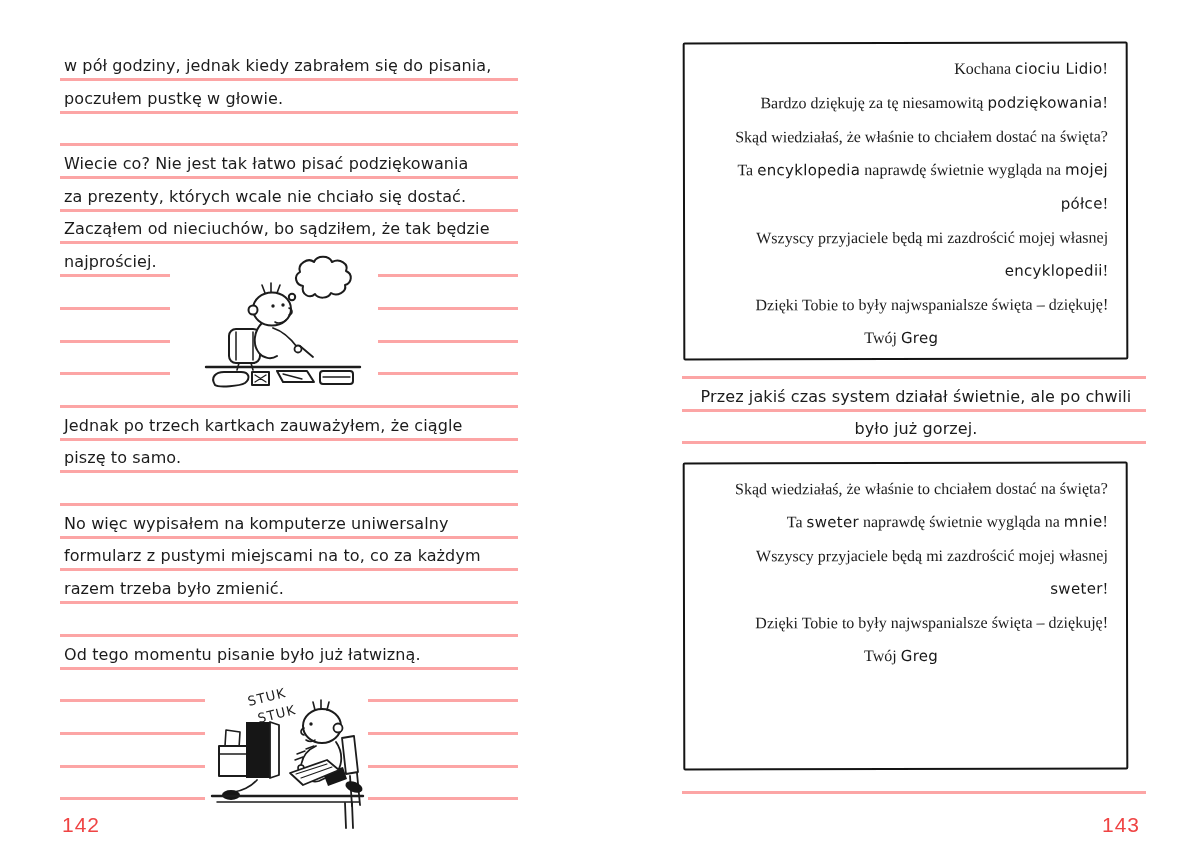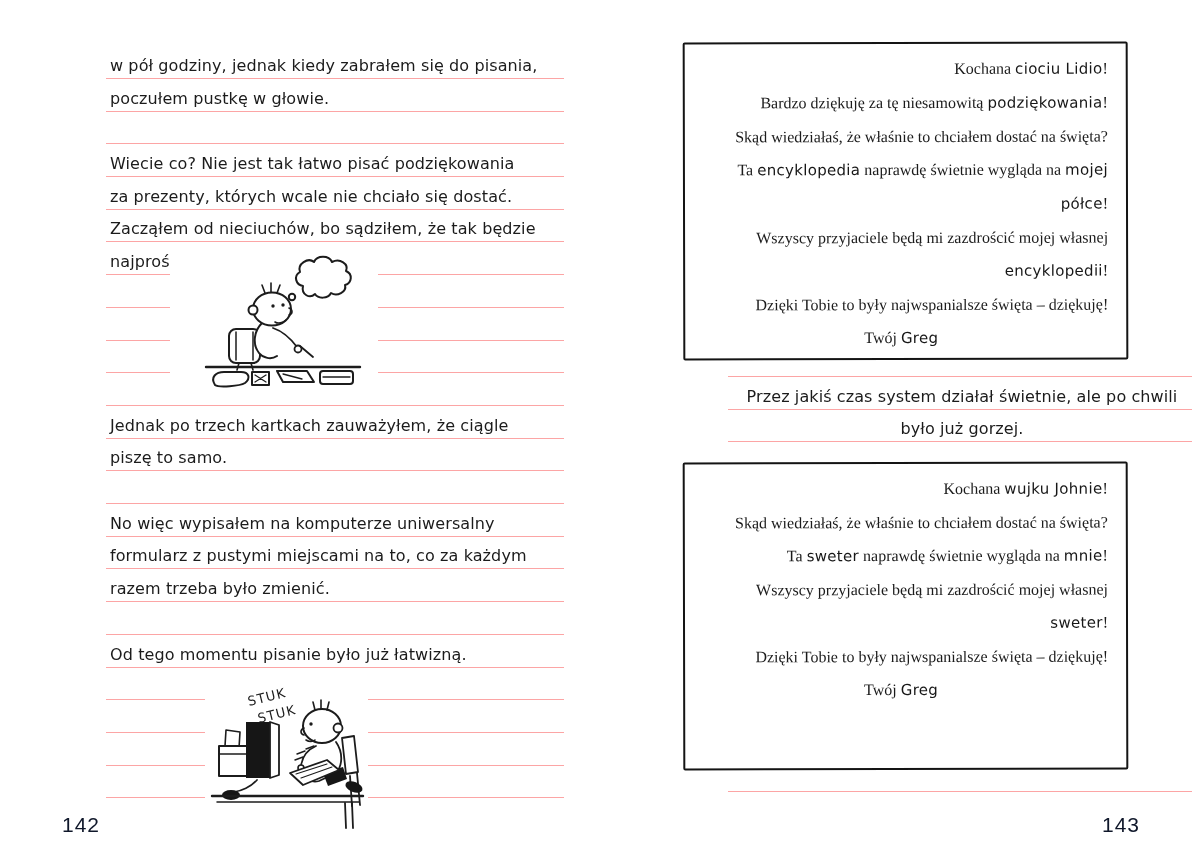--- a/index.html
+++ b/index.html
@@ -11,24 +11,23 @@
     overflow:hidden;
     color:#1b1b1b;
     font-family:"DejaVu Sans", sans-serif;
   }
   .spread { position:absolute; inset:0; }
 
   
   .rule-row {
     position:absolute;
     height:33px;
-    border-bottom:1px solid #fca5a5;
+    border-bottom:3px solid #fca5a5;
     display:flex;
     align-items:flex-end;
-    margin-left:46px;
   }
   .left-col .rule-row { left:60px; width:458px; }
   .right-col-row { left:682px; width:464px;justify-content:center; }
   .hand {
     font-family:"DejaVu Sans", sans-serif;
     font-size:16px;
     letter-spacing:0.1px;
     color:#1b1b1b;
     white-space:nowrap;
     padding:0 0 3px 4px;
@@ -79,21 +78,21 @@
     letter-spacing:0.3px;
     color:#171717;
   }
 
   
   .page-num {
     position:absolute;
     font-family:"Liberation Sans", sans-serif;
     font-size:21px;
     letter-spacing:1px;
-    color:#0f172a;
+    color:#ef4444;
   }
   .page-num.left { left:62px; top:813px; }
   .page-num.right { right:60px; top:813px; }
 </style>
 </head>
 <body>
 
 <div class="spread">
 
   <div class="left-col">
@@ -272,21 +271,20 @@
 
     <div class="rule-row right-col-row" style="top:343px"></div>
     <div class="rule-row right-col-row" style="top:376px">
         <span class="hand">Przez jakiś czas system działał świetnie, ale po chwili</span>
       </div>
     <div class="rule-row right-col-row" style="top:408px">
         <span class="hand">było już gorzej.</span>
       </div>
 
     <div class="letter-box" style="top:462px;height:308px">
-      <div class="letter-line"><span class="serif-part">Kochana </span><span class="hand-fill">wujku Johnie</span><span class="serif-part">!</span></div>
       <div class="letter-line"><span class="serif-part">Skąd wiedziałaś, że właśnie to chciałem dostać na święta?</span></div>
       <div class="letter-line"><span class="serif-part">Ta </span><span class="hand-fill">sweter</span><span class="serif-part"> naprawdę świetnie wygląda na </span><span class="hand-fill">mnie</span><span class="serif-part">!</span></div>
       <div class="letter-line"><span class="serif-part">Wszyscy przyjaciele będą mi zazdrościć mojej własnej</span></div>
       <div class="letter-line"><span class="hand-fill">sweter</span><span class="serif-part">!</span></div>
       <div class="letter-line"><span class="serif-part">Dzięki Tobie to były najwspanialsze święta – dziękuję!</span></div>
       <div class="letter-line sig"><span class="serif-part">Twój </span><span class="hand-fill">Greg</span></div>
     </div>
 
     <div class="rule-row right-col-row" style="top:758px"></div>
 

